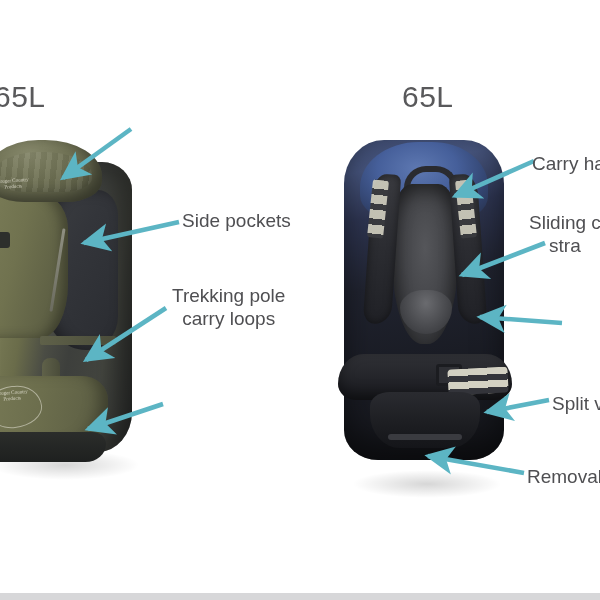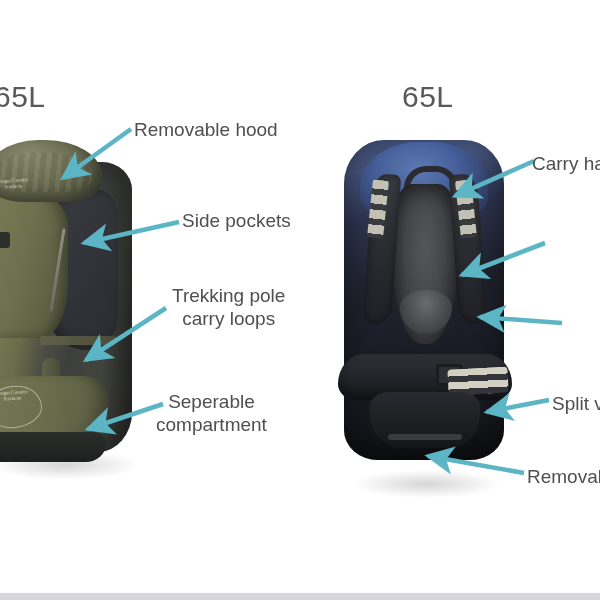--- a/index.html
+++ b/index.html
@@ -389,32 +389,31 @@
       <line x1="545" y1="243" x2="462" y2="275"></line>
       <line x1="562" y1="323" x2="480" y2="317"></line>
       <line x1="549" y1="400" x2="487" y2="412"></line>
       <line x1="524" y1="473" x2="428" y2="456"></line>
     </g>
   </svg>
 
   <div class="vol-heading" id="vol-left">65L</div>
   <div class="vol-heading" id="vol-right">65L</div>
 
-  <div class="callout" id="lbl-hood">Removable hood</div>
 
   <div class="callout" id="lbl-sidepockets">Side pockets</div>
 
   <div class="callout" id="lbl-trekking">Trekking pole
 carry loops</div>
 
-  <div class="callout" id="lbl-seperable">Seperable
-compartment</div>
 
   <div class="callout right-col" id="lbl-carryhandle">Carry ha</div>
 
+  <div class="callout right-col" id="lbl-sliding">Sliding c
+stra</div>
 
 
   <div class="callout right-col" id="lbl-splitview">Split v</div>
 
   <div class="callout right-col" id="lbl-removable">Removab</div>
 
   <div id="bottom-strip"></div>
 </div>
 
 </body></html>

